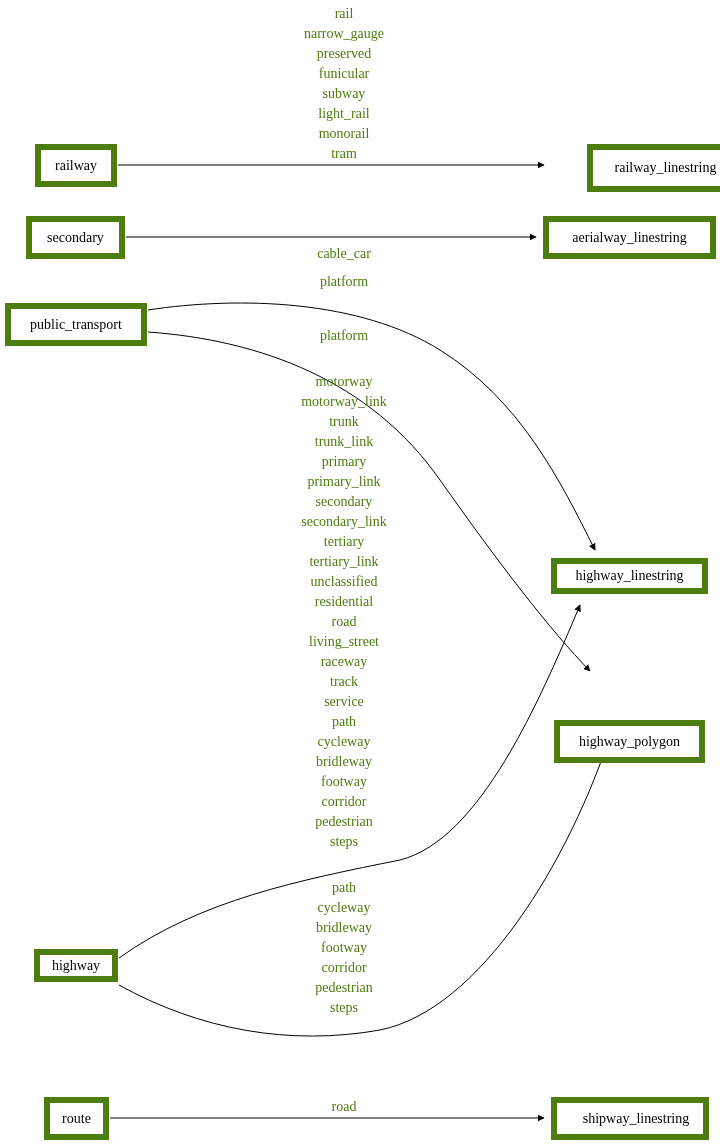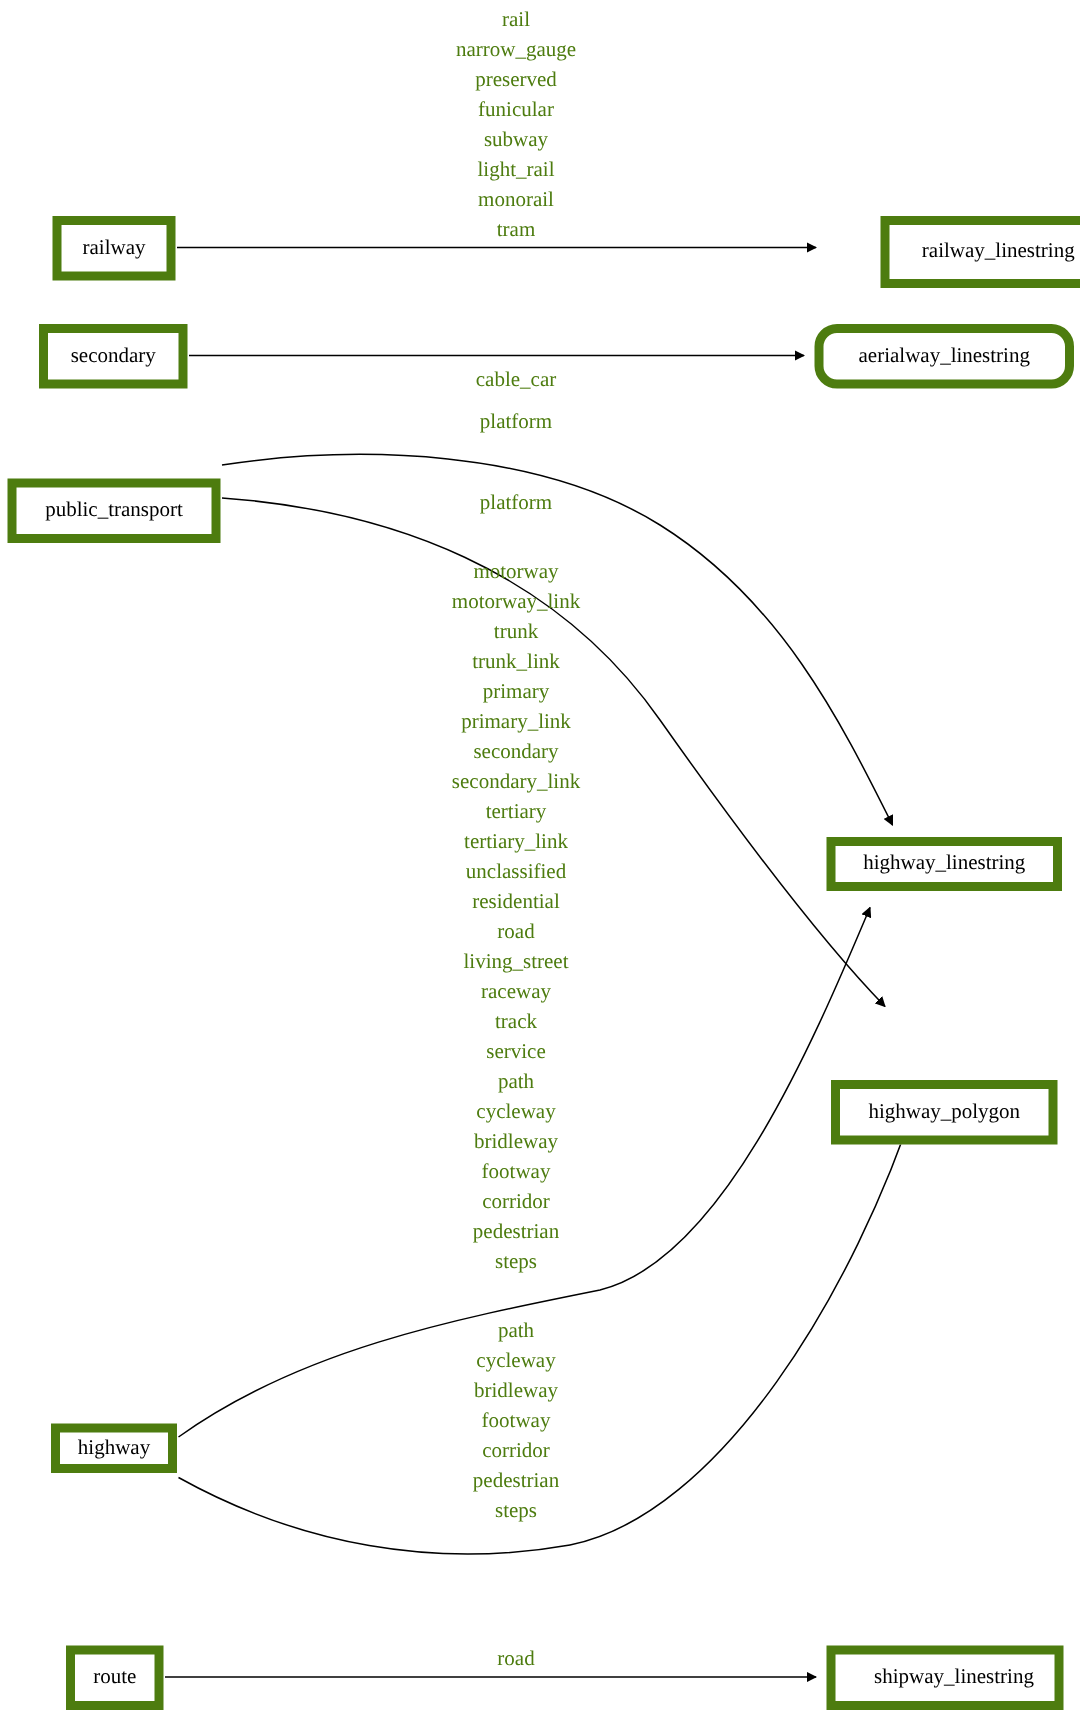--- a/index.html
+++ b/index.html
@@ -62,22 +62,22 @@
         <path d="M 148,332 C 260,340 370,380 440,480 C 500,565 550,630 590,671" fill="none" stroke="#000000" stroke-width="1" marker-end="url(#arrow)"></path>
         <path d="M 119,958 C 200,900 300,880 400,860 C 480,840 540,700 580,605" fill="none" stroke="#000000" stroke-width="1" marker-end="url(#arrow)"></path>
         <path d="M 119,985 C 200,1030 290,1046 380,1030 C 480,1010 570,860 612,730" fill="none" stroke="#000000" stroke-width="1" marker-end="url(#arrow)"></path>
         <path d="M 110,1118 L 544,1118" fill="none" stroke="#000000" stroke-width="1" marker-end="url(#arrow)"></path>
       </g>
   </svg>
   <div id="node-layer">
       <div class="node" style="left: 35px; top: 144px; width: 82px; height: 43px;">railway</div>
       <div class="node" style="left: 551px; top: 144px; width: 157px; height: 48px; margin-left: 36px;">railway_linestring</div>
       <div class="node" style="left: 26px; top: 216px; width: 99px; height: 43px;">secondary</div>
-      <div class="node" style="left: 543px; top: 216px; width: 173px; height: 43px; border-radius: 15px;">aerialway_linestring</div>
-      <div class="node" style="left: 5px; top: 303px; width: 142px; height: 43px; margin-top: 16px;">public_transport</div>
+      <div class="node" style="left: 543px; top: 216px; width: 173px; height: 43px;">aerialway_linestring</div>
+      <div class="node" style="left: 5px; top: 303px; width: 142px; height: 43px;">public_transport</div>
       <div class="node" style="left: 551px; top: 558px; width: 157px; height: 36px;">highway_linestring</div>
       <div class="node" style="left: 554px; top: 679px; width: 151px; height: 43px; margin-top: 41px;">highway_polygon</div>
       <div class="node" style="left: 34px; top: 949px; width: 84px; height: 33px;">highway</div>
       <div class="node" style="left: 44px; top: 1097px; width: 65px; height: 43px;">route</div>
       <div class="node" style="left: 551px; top: 1097px; width: 158px; height: 43px; padding-left: 12px;">shipway_linestring</div>
     </div>
   <div id="label-layer">
       <div class="edge-label" style="left: 344px; top: 4px;">rail
 narrow_gauge
 preserved

